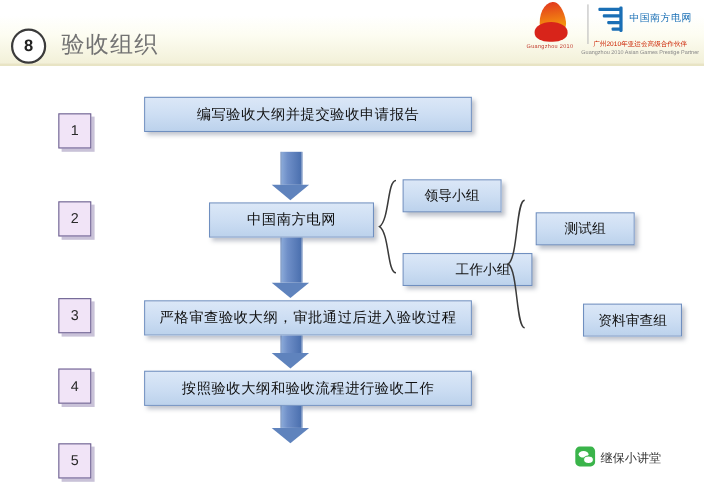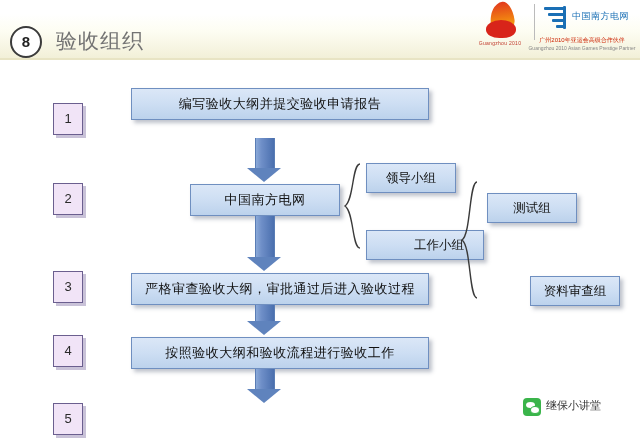--- a/index.html
+++ b/index.html
@@ -261,21 +261,21 @@
   }
   .wx-badge {
     position: absolute;
     left: 520px;
     top: 398px;
     width: 112px;
     height: 26px;
     background: #ffffff;
     border-radius: 4px;
     display: flex;
-    align-items: flex-start;
+    align-items: flex-end;
   }
   .wx-icon {
     position: relative;
     width: 18px;
     height: 18px;
     margin-left: 3px;
     margin-right: 5px;
     border-radius: 4px;
     background: #3ab44a;
     flex: 0 0 auto;

